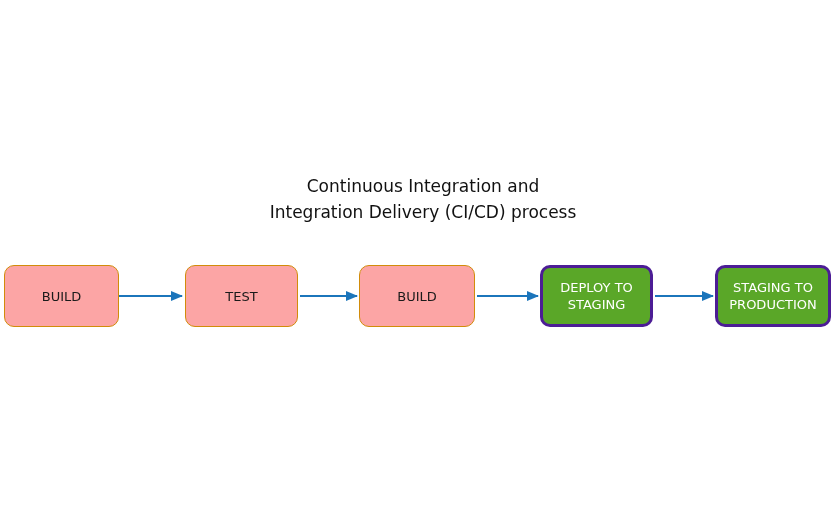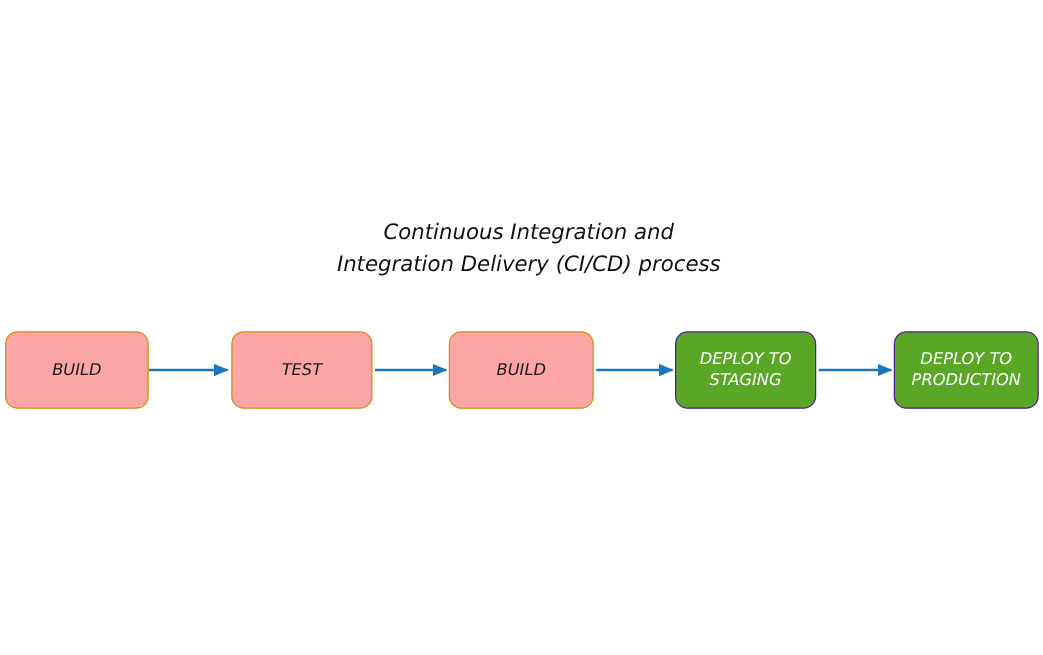--- a/index.html
+++ b/index.html
@@ -7,21 +7,20 @@
     padding: 0;
     background: #ffffff;
     font-family: "DejaVu Sans", "Liberation Sans", sans-serif;
   }
   .canvas {
     position: relative;
     width: 834px;
     height: 408px;
     background: #ffffff;
     overflow: hidden;
-    font-style: italic;
   }
   .diagram-title {
     position: absolute;
     top: 173px;
     left: 6px;
     width: 834px;
     text-align: center;
     color: #111111;
     font-size: 17px;
     line-height: 26px;
@@ -48,21 +47,21 @@
     line-height: 17px;
     padding: 2px 6px;
   }
   .step.orange {
     background: #fca5a5;
     border: 1px solid #D18C0A;
     color: #1a1a1a;
   }
   .step.green {
     background: #5AA728;
-    border: 1px solid #4c1d95;
+    border: 3px solid #4c1d95;
     color: #ffffff;
   }
   .step-build      { left: 4px;   width: 115px; }
   .step-test       { left: 185px; width: 113px; }
   .step-merge      { left: 359px; width: 116px; }
   .step-staging    { left: 540px; width: 113px; }
   .step-production { left: 715px; width: 116px; }
 </style>
 </head>
 <body>
@@ -93,16 +92,16 @@
 
   <div class="step orange step-merge">
     <span>BUILD</span>
   </div>
 
   <div class="step green step-staging">
     <span>DEPLOY TO STAGING</span>
   </div>
 
   <div class="step green step-production">
-    <span>DEPLOY TO PRODUCTION</span>
+    <span>STAGING TO PRODUCTION</span>
   </div>
 
 </div>
 
 </body></html>

